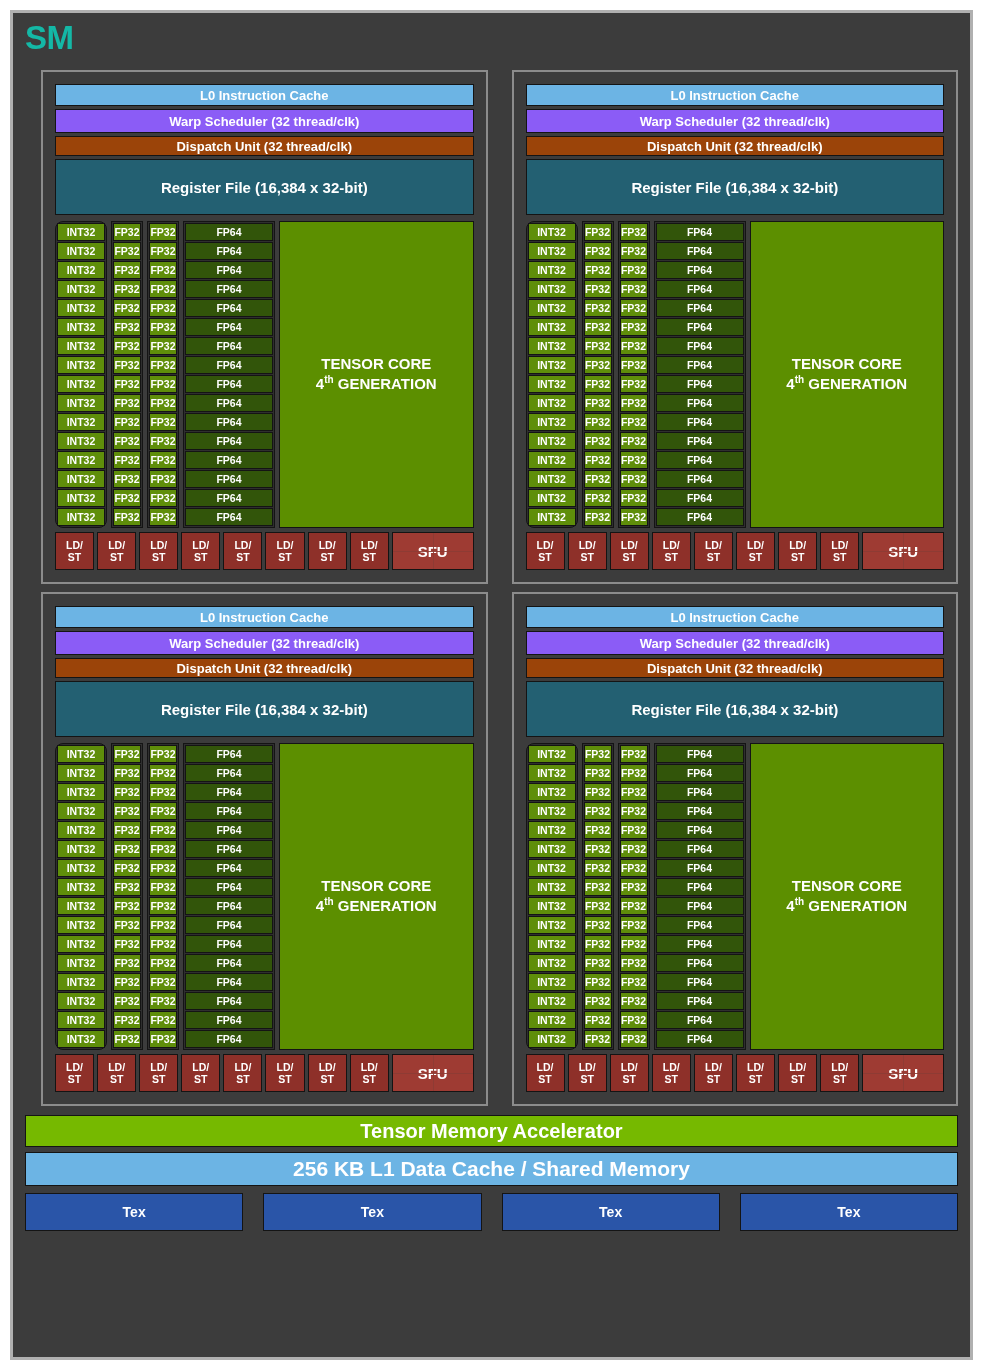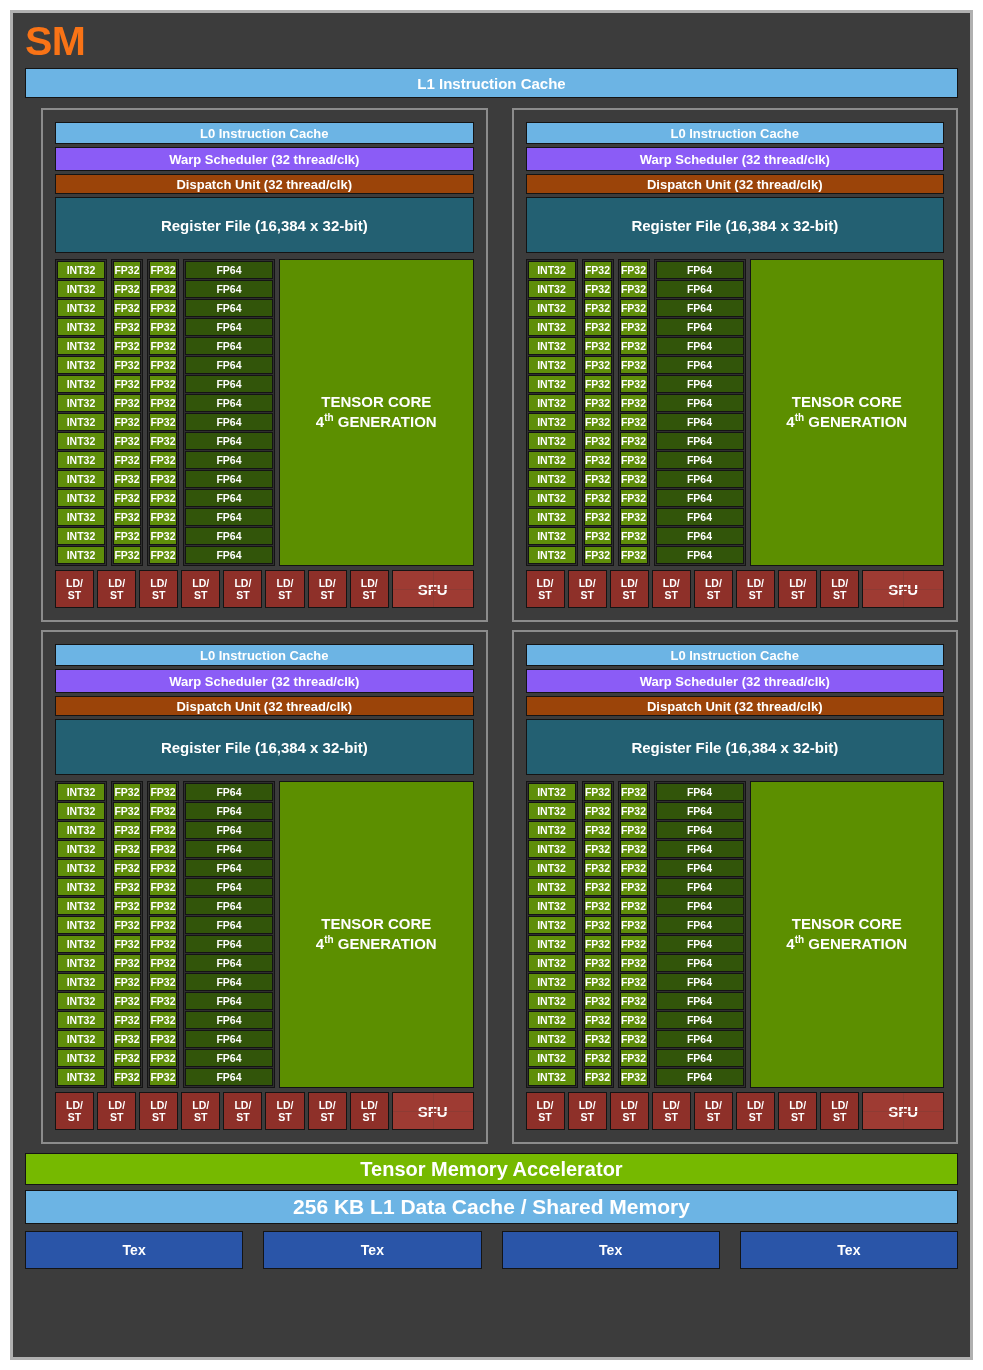--- a/index.html
+++ b/index.html
@@ -20,22 +20,22 @@
     left: 10px;
     top: 10px;
     width: 963px;
     height: 1350px;
     box-sizing: border-box;
     background: #3c3c3c;
     border: 3px solid #b0b0b0;
   }
 
   .sm-title {
-    color: #f97316;
-    font-size: 41px;
+    color: #14b8a6;
+    font-size: 33px;
     font-weight: bold;
     line-height: 1;
     padding: 8px 0 6px 12px;
     letter-spacing: -0.5px;
   }
 
   
   .bar {
     box-sizing: border-box;
     border: 1px solid #141414;
@@ -88,21 +88,21 @@
   }
   .core-col {
     box-sizing: border-box;
     border: 1px solid #141414;
     background: #2f2f2f;
     padding: 1px;
     display: flex;
     flex-direction: column;
     gap: 1px;
   }
-  .col-int  { width: 52px; }
+  .col-int  { width: 52px; border-radius: 8px; }
   .col-fp32 { width: 32px; }
   .col-fp64 { width: 92px; }
 
   .core-cell {
     box-sizing: border-box;
     border: 1px solid #141414;
     color: #ffffff;
     font-size: 10.5px;
     font-weight: bold;
     height: 18px;
@@ -198,21 +198,20 @@
     font-size: 14px;
   }
 </style>
 </head>
 <body>
 
 <div id="sm-diagram">
 
   <div class="sm-title">SM</div>
 
-  <div class="bar l1-icache">L1 Instruction Cache</div>
 
   <div class="quad-grid">
       <div class="quadrant">
         <div class="bar l0-icache">L0 Instruction Cache</div>
         <div class="bar warp-sched">Warp Scheduler (32 thread/clk)</div>
         <div class="bar dispatch">Dispatch Unit (32 thread/clk)</div>
         <div class="bar regfile">Register File (16,384 x 32-bit)</div>
         <div class="core-area">
           <div class="core-col col-int">
             <div class="core-cell cell-int32">INT32</div>

